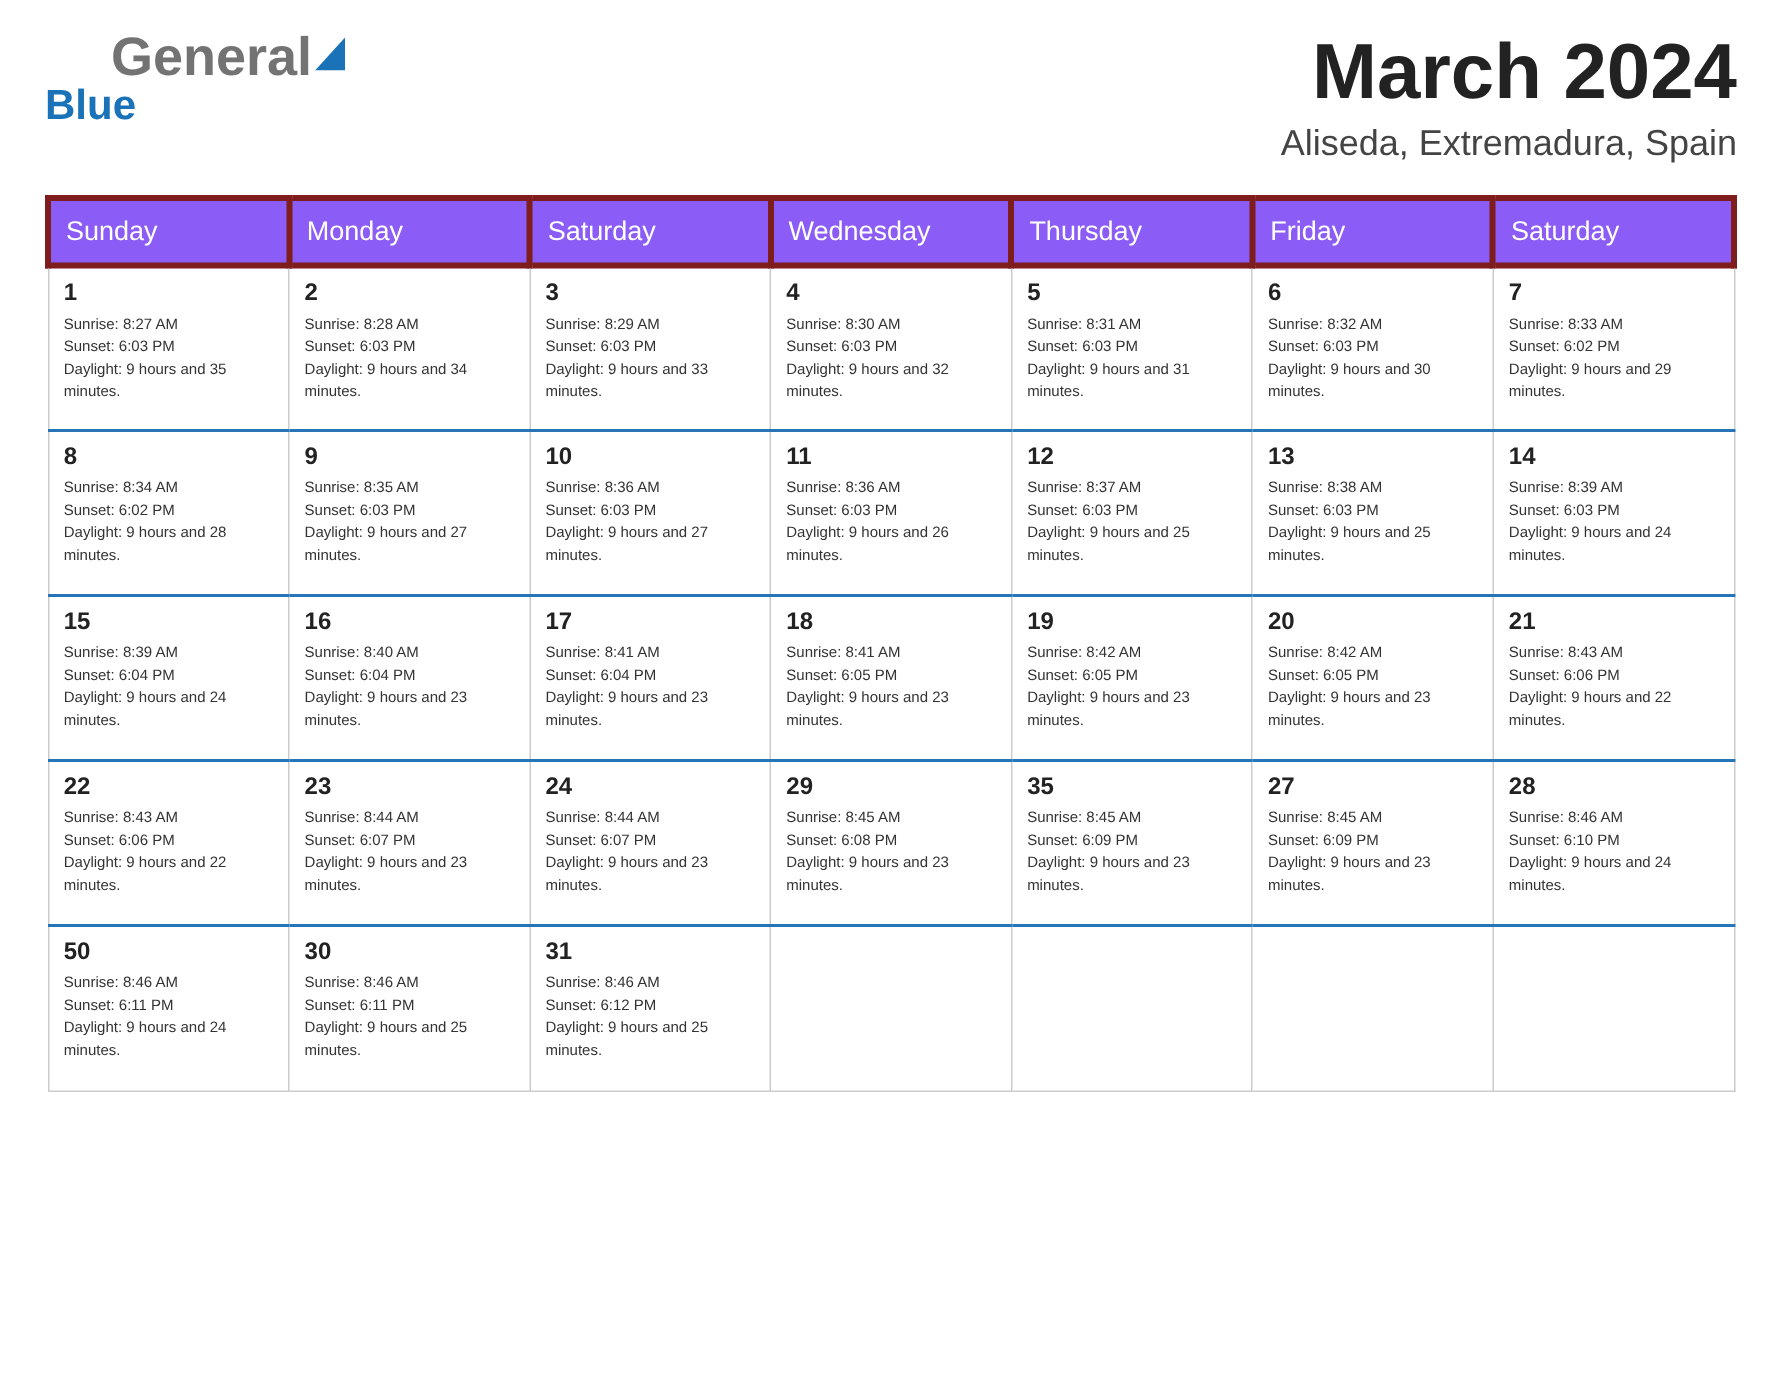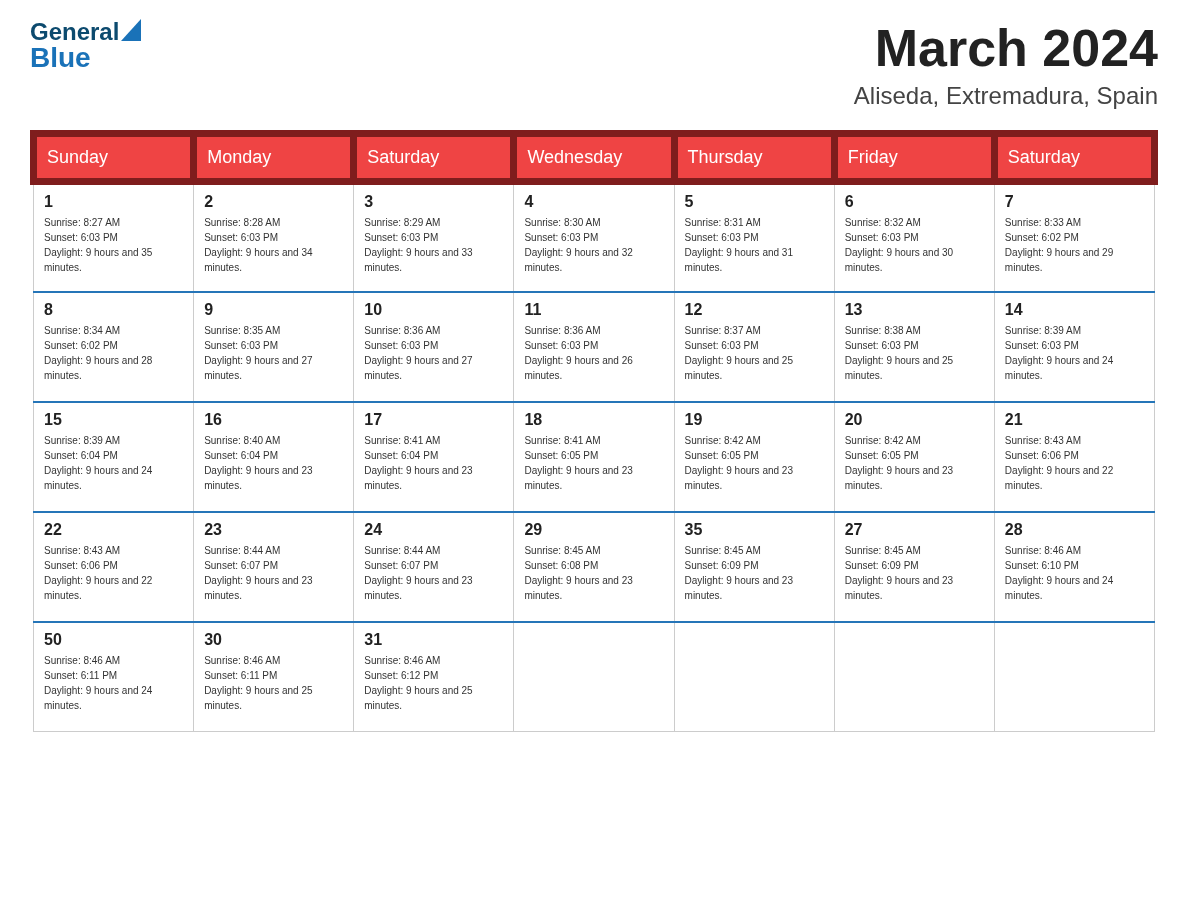--- a/index.html
+++ b/index.html
@@ -15,24 +15,25 @@
       justify-content: space-between;
       align-items: flex-start;
       margin-bottom: 20px;
     }
     .logo {
       display: flex;
       flex-direction: column;
       align-items: flex-start;
     }
     .logo-general {
-      font-size: 24px;
+      font-size: 36px;
       font-weight: bold;
-      color: #0c4a6e;
+      color: #737373;
       line-height: 1;
+      margin-left: 44px;
     }
     .logo-blue {
       font-size: 28px;
       font-weight: bold;
       color: #1a72b8;
       line-height: 1;
     }
     .logo-row {
       display: flex;
       align-items: center;
@@ -50,27 +51,27 @@
       font-size: 24px;
       color: #444;
       margin-top: 5px;
     }
     .calendar-table {
       width: 100%;
       border-collapse: collapse;
       table-layout: fixed;
     }
     .calendar-table th {
-      background-color: #ef4444;
+      background-color: #8b5cf6;
       color: #fff;
       font-size: 18px;
       font-weight: normal;
       padding: 10px 10px;
       text-align: left;
-      border: 7px solid #7f1d1d;
+      border: 4px solid #7f1d1d;
     }
     .calendar-table td {
       vertical-align: top;
       padding: 8px 10px;
       border: 1px solid #ccc;
       border-top: 2px solid #2575b8;
       font-size: 13px;
       color: #333;
       min-height: 100px;
       height: 110px;

